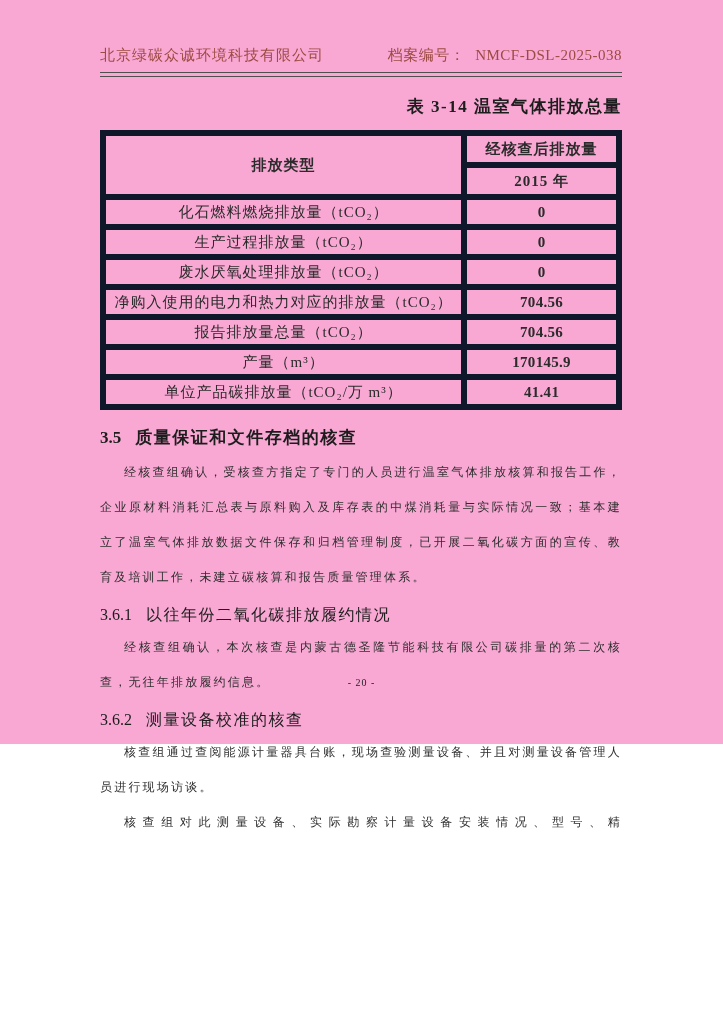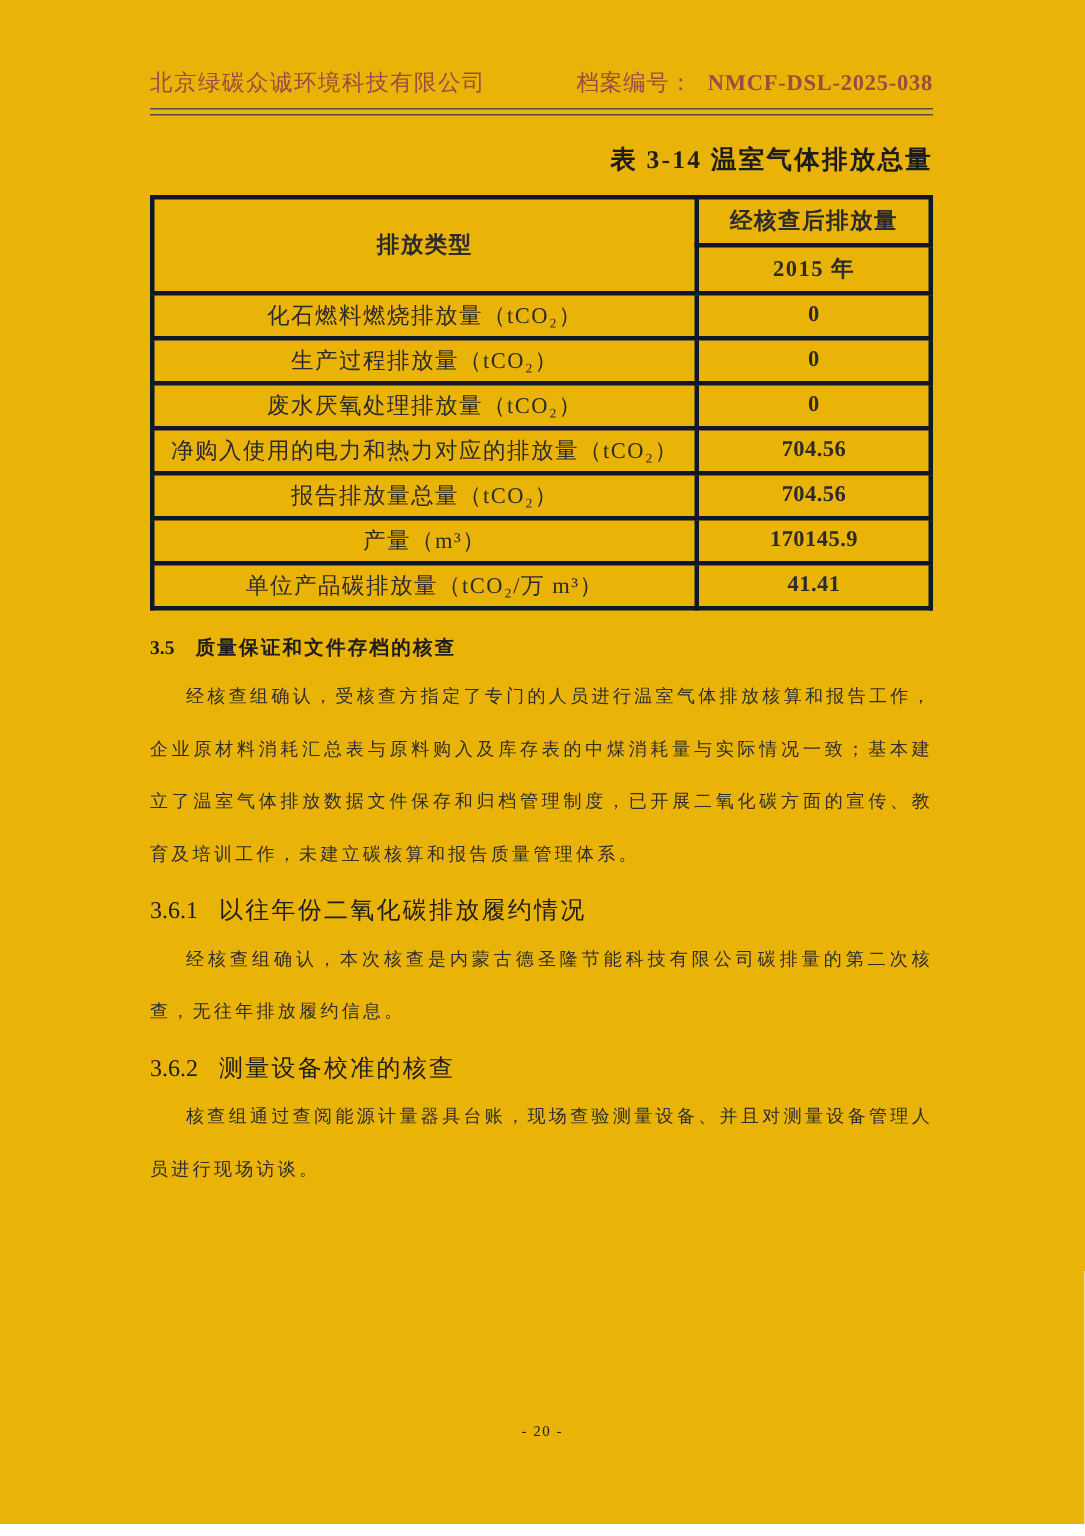--- a/index.html
+++ b/index.html
@@ -5,35 +5,35 @@
   * { margin: 0; padding: 0; box-sizing: border-box; }
   html, body { background: #ffffff; }
   body {
     width: 723px; height: 1024px;
     font-family: "Liberation Serif", "DejaVu Serif", serif;
     color: #2e2e2e;
     position: relative;
     overflow: hidden;
   }
   .page {
-    width: 723px; height: 1016px;
+    width: 723px; height: 744px;
     padding: 46px 101px 0 100px;
     position: relative;
-    background: #eab308;
+    background: #f9a8d4;
   }
   
   .header {
     display: flex; justify-content: space-between; align-items: flex-end;
     font-size: 15px;
     color: #9c4b42;
     letter-spacing: 1px;
     padding-bottom: 7px;
   }
   .header .file-no { letter-spacing: 0.5px; }
-  .header .file-no .num { margin-left: 10px; font-family: "Liberation Serif", serif; font-weight: bold; }
+  .header .file-no .num { margin-left: 10px; font-family: "Liberation Serif", serif; }
   .header-rule {
     height: 5px;
     border-top: 1px solid #4f4f4f;
     border-bottom: 1px solid #4f4f4f;
     margin-bottom: 18px;
   }
   
   .table-title {
     text-align: right;
     font-weight: bold;
@@ -43,35 +43,35 @@
     margin-bottom: 12px;
   }
   
   table.emissions {
     width: 100%;
     border-collapse: collapse;
     font-size: 15px;
     color: #2b2b2b;
   }
   table.emissions td {
-    border: 3px solid #0f172a;
+    border: 6px solid #0f172a;
     text-align: center;
     vertical-align: middle;
     height: 30px;
     padding: 2px 6px;
     letter-spacing: 1px;
   }
   table.emissions .col-label { width: 70%; }
   table.emissions .col-value { width: 30%; }
   table.emissions .th { font-weight: bold; height: 32px; }
   table.emissions .val { font-weight: bold; letter-spacing: 0.3px; }
   
   .h2 {
     font-weight: bold;
-    font-size: 13px;
+    font-size: 17px;
     color: #1d1d1d;
     letter-spacing: 1.5px;
     margin-top: 16px;
     margin-bottom: 6px;
   }
   .h3 {
     font-weight: normal;
     font-size: 16px;
     color: #1d1d1d;
     letter-spacing: 1.5px;
@@ -162,16 +162,17 @@
 
   <div class="h3">
     <span class="hnum">3.6.1</span><span>以往年份二氧化碳排放履约情况</span>
   </div>
   <p class="body-par">经核查组确认，本次核查是内蒙古德圣隆节能科技有限公司碳排量的第二次核查，无往年排放履约信息。</p>
 
   <div class="h3">
     <span class="hnum">3.6.2</span><span>测量设备校准的核查</span>
   </div>
   <p class="body-par">核查组通过查阅能源计量器具台账，现场查验测量设备、并且对测量设备管理人员进行现场访谈。</p>
+  <p class="body-par cont">核查组对此测量设备、实际勘察计量设备安装情况、型号、精</p>
 
   <div class="footer">- 20 -</div>
 
 </div>
 
 </body></html>

